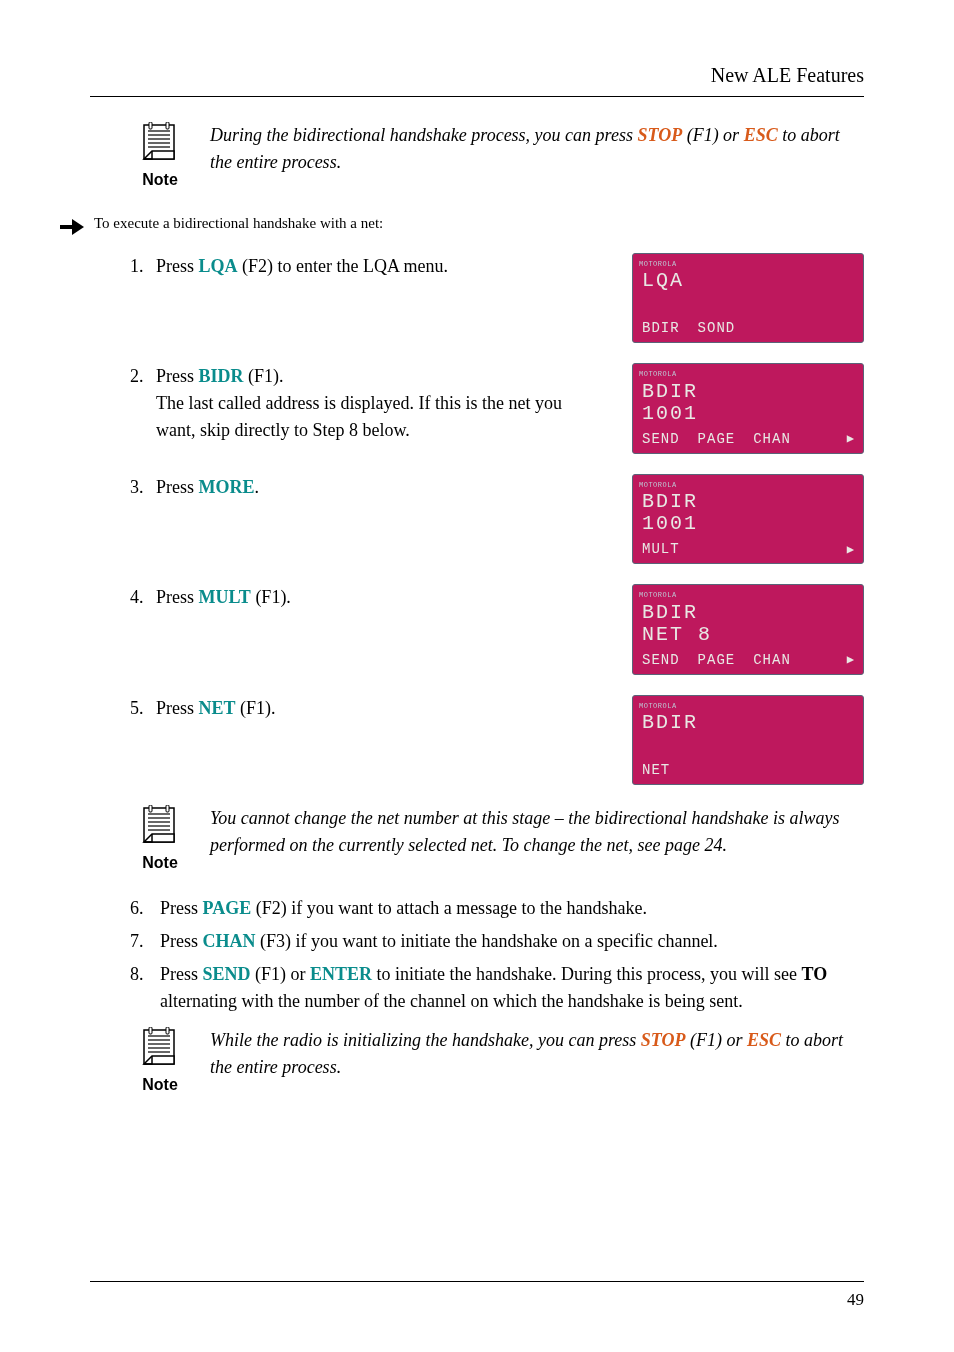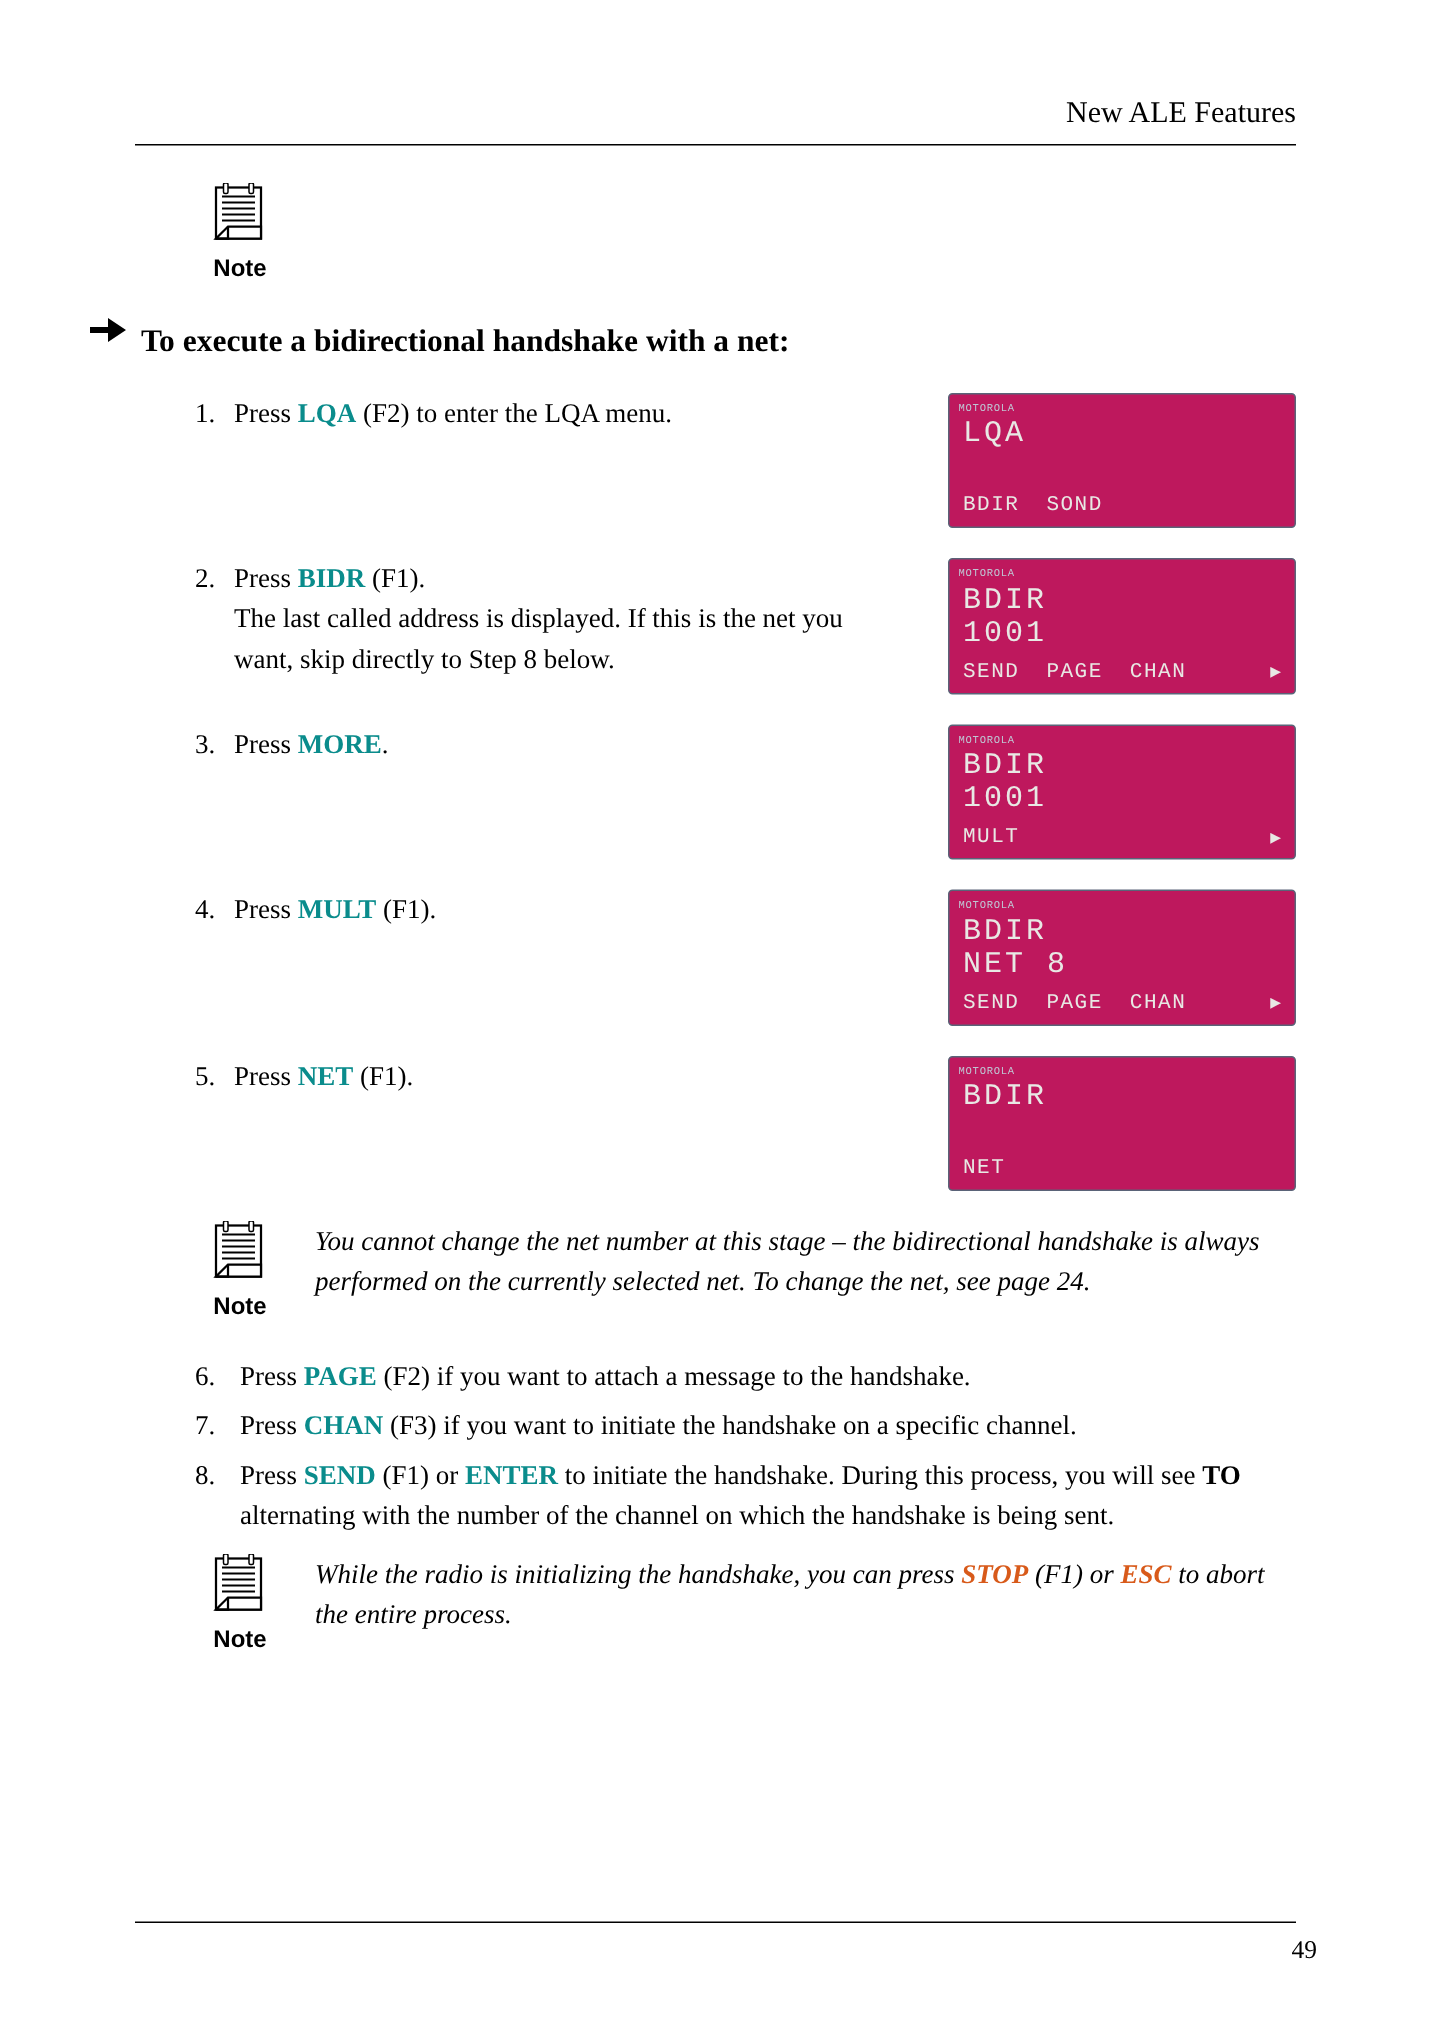--- a/index.html
+++ b/index.html
@@ -45,23 +45,23 @@
   .note-text {
     font-style: italic;
     font-size: 18px;
     line-height: 1.5;
     flex: 1;
   }
   .orange { color: #d85a1a; font-weight: bold; font-style: italic; }
   .teal { color: #0a8c8c; font-weight: bold; }
   .arrow-heading {
     display: flex;
-    align-items: flex-start;
-    font-weight: bold;
-    font-size: 21px;
+    align-items: flex-end;
+    font-weight: normal;
+    font-size: 15px;
     margin: 18px 0 18px -30px;
   }
   .arrow-heading .arrow-svg { margin-right: 10px; flex-shrink:0; }
   .step-row {
     display: flex;
     margin-bottom: 20px;
     align-items: flex-start;
     gap: 29px;
   }
   .step-text {
@@ -129,21 +129,21 @@
     border: none;
     border-top: 1px solid #000;
     position: absolute;
     bottom: 70px;
     left: 90px;
     right: 90px;
   }
   .page-num {
     position: absolute;
     bottom: 40px;
-    right: 76px;
+    right: 90px;
     font-size: 17px;
   }
   .indent-note {
     margin-left: 40px;
   }
 </style>
 </head>
 <body>
 
 <div class="header-title">New ALE Features</div>
@@ -158,20 +158,23 @@
       <line x1="10" y1="9" x2="32" y2="9" stroke="#000" stroke-width="1.2"></line>
       <line x1="10" y1="13" x2="32" y2="13" stroke="#000" stroke-width="1.2"></line>
       <line x1="10" y1="17" x2="32" y2="17" stroke="#000" stroke-width="1.2"></line>
       <line x1="10" y1="21" x2="32" y2="21" stroke="#000" stroke-width="1.2"></line>
       <line x1="10" y1="25" x2="32" y2="25" stroke="#000" stroke-width="1.2"></line>
       <rect x="11" y="0" width="3" height="7" rx="1" fill="#fff" stroke="#000"></rect>
       <rect x="28" y="0" width="3" height="7" rx="1" fill="#fff" stroke="#000"></rect>
     </svg>
     <div class="note-label">Note</div>
   </div>
+  <div class="note-text">
+    <span>During the bidirectional handshake process, you can press </span><span class="orange">STOP</span><span> (F1) or </span><span class="orange">ESC</span><span> to abort the entire process.</span>
+  </div>
 </div>
 
 <div class="arrow-heading">
   <svg class="arrow-svg" width="24" height="16" viewBox="0 0 24 16">
     <path d="M0 6 L12 6 L12 0 L24 8 L12 16 L12 10 L0 10 Z" fill="#000"></path>
   </svg>
   <span>To execute a bidirectional handshake with a net:</span>
 </div>
 
 <div class="steps-wrap">

